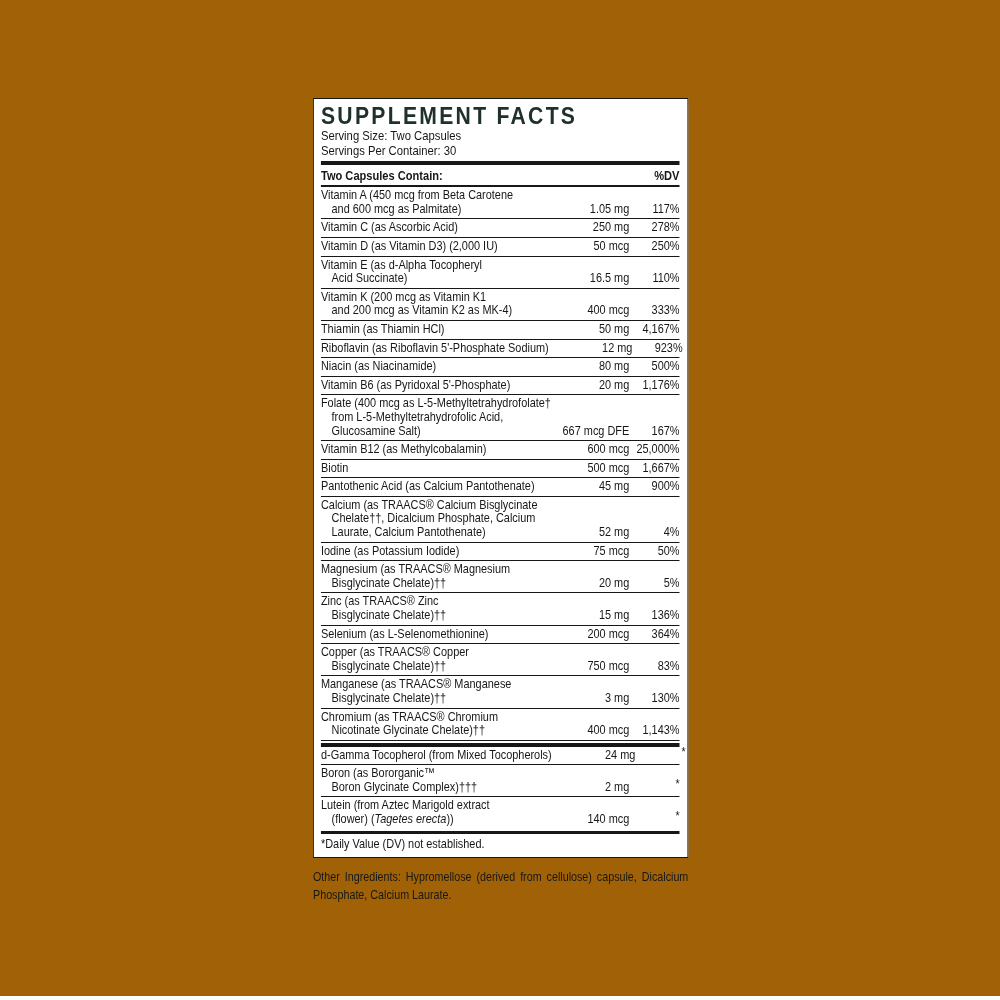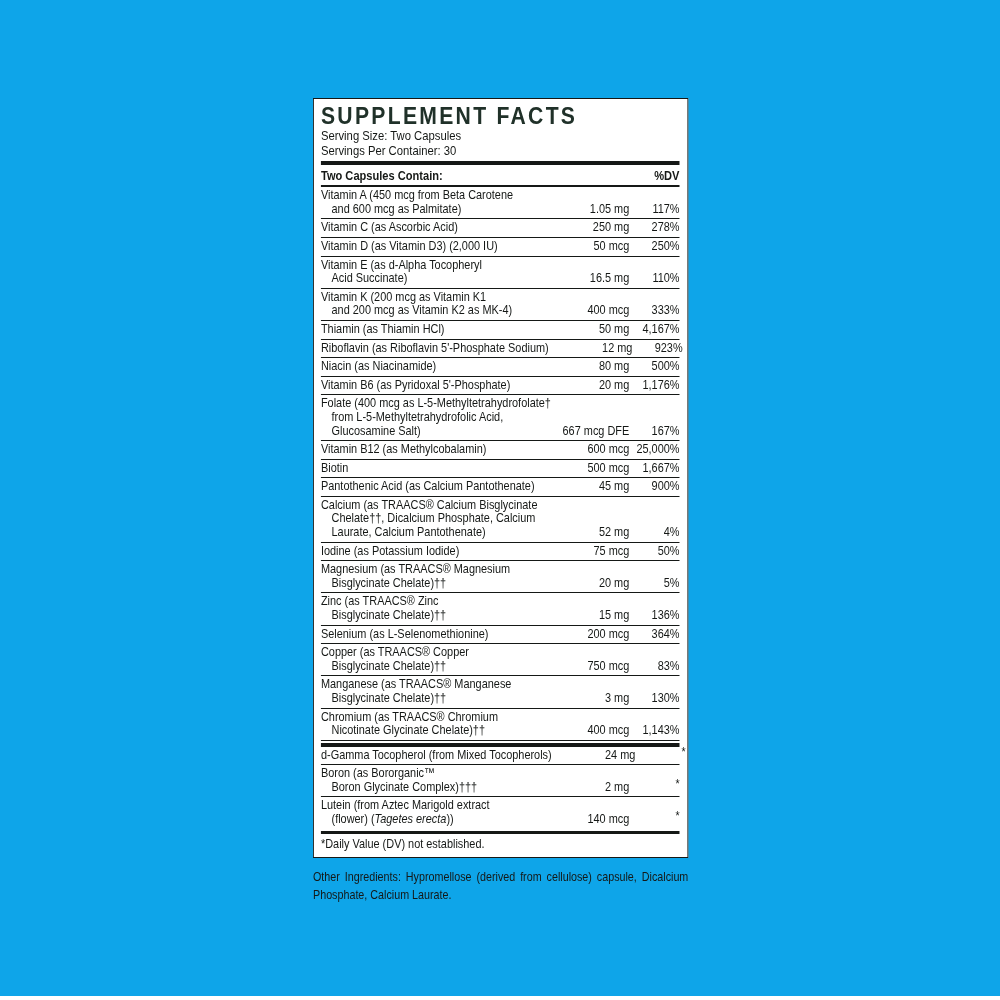--- a/index.html
+++ b/index.html
@@ -1,17 +1,17 @@
 <!DOCTYPE html>
 <html><head>
 <meta charset="utf-8">
 <style>
   html, body { margin: 0; padding: 0; background: #ffffff; }
   .page {
-    position: relative; width: 1000px; height: 996px; background: #0ea5e9;
+    position: relative; width: 1000px; height: 996px; background: #a16207;
     font-family: "Liberation Sans", "DejaVu Sans", sans-serif;
     color: var(--ink, #151816); overflow: hidden;
   }
   .facts {
     position: absolute; left: 313px; top: 98px; width: 426px;
     box-sizing: border-box; border: 1.6px solid var(--ink, #151816);
     padding: 3px 9px 5px 8px; background: #ffffff;
     transform: scaleX(0.881); transform-origin: top left;
   }
   .title {

